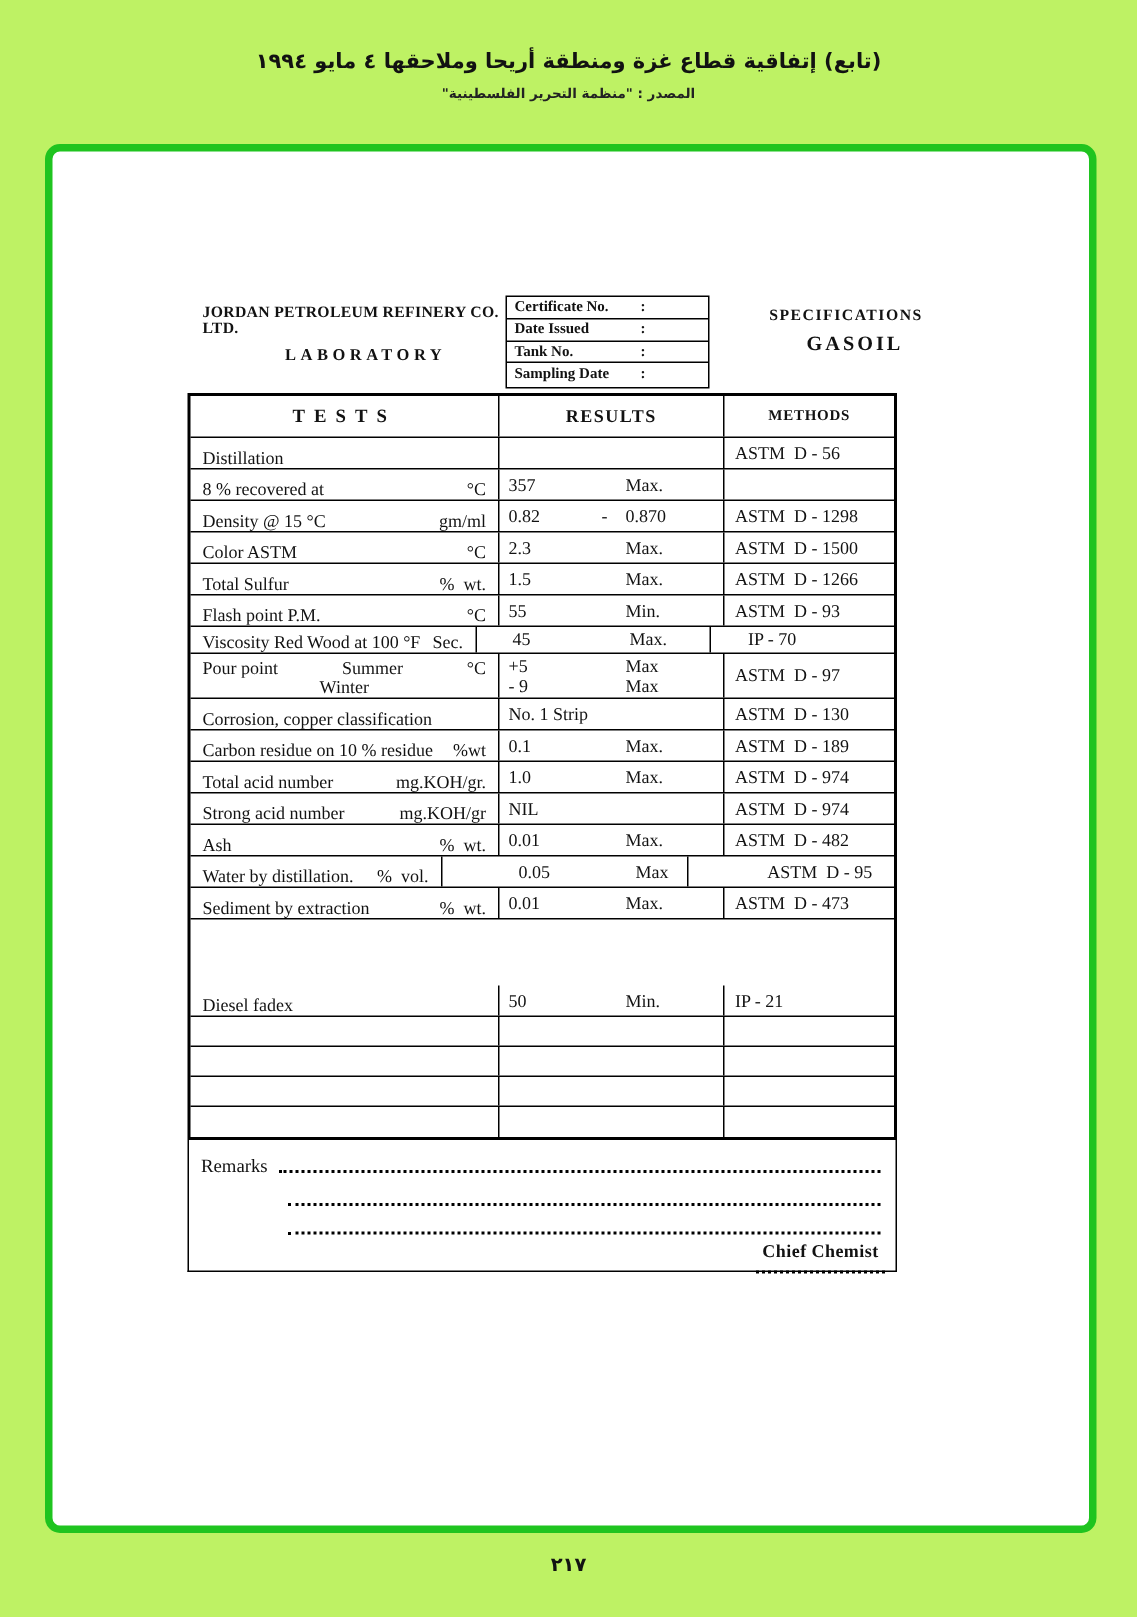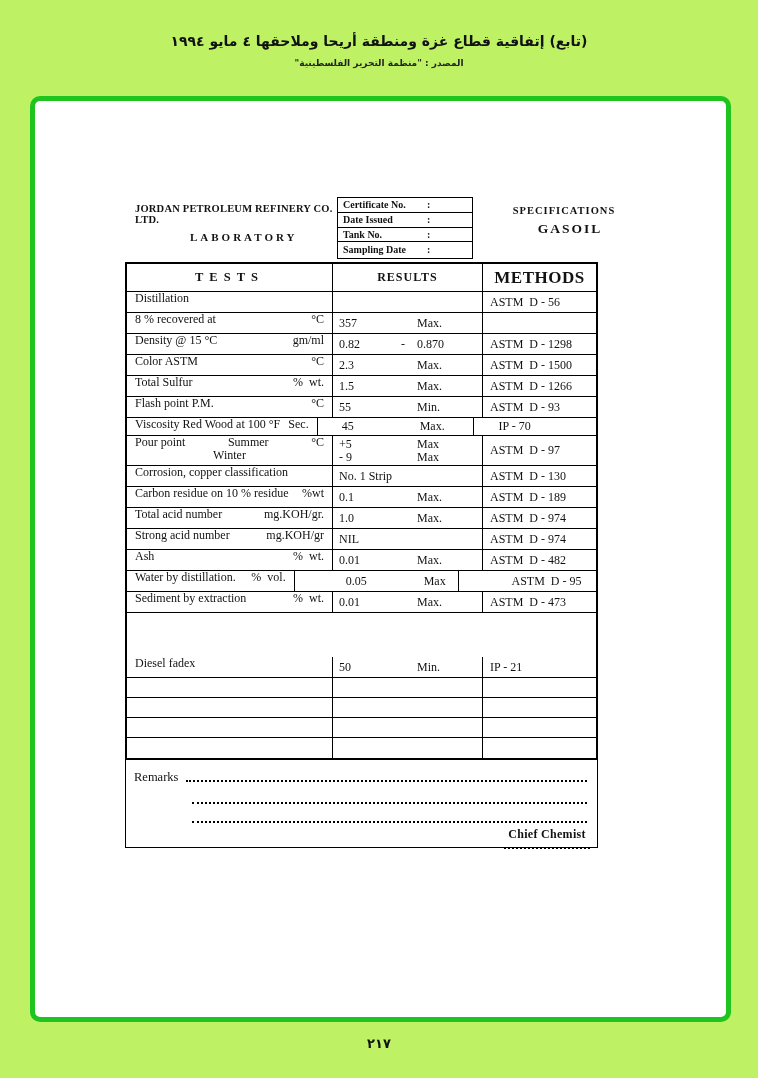--- a/index.html
+++ b/index.html
@@ -72,30 +72,30 @@
     font-size: 13.5px; font-weight: bold; letter-spacing: 2px;
   }
 
   
   .form-body { position: absolute; left: 90px; top: 161px; width: 473px; }
   .spec-table { border: 2px solid #000; background: #fff; }
   .thead { display: flex; height: 28px; border-bottom: 1.2px solid #000; }
   .thead .cell { display: flex; align-items: center; justify-content: center; font-weight: bold; }
   .th-tests   { font-size: 12.5px; letter-spacing: 6px; }
   .th-results { font-size: 12px;   letter-spacing: 1px; }
-  .th-methods { font-size: 17px;   letter-spacing: 0.5px; }
+  .th-methods { font-size: 10px;   letter-spacing: 0.5px; }
 
   .cell { height: 100%; overflow: hidden; }
   .c-tests   { width: 206px; border-right: 1.2px solid #000; }
   .c-results { width: 150px; border-right: 1.2px solid #000; }
   .c-methods { width: 113px; }
 
   .trow { display: flex; border-bottom: 1px solid #000; font-size: 12px; }
   .trow:last-child { border-bottom: none; }
-  .trow .c-tests   { display: flex; flex-direction: column; justify-content: flex-start; padding: 0 8px; }
+  .trow .c-tests   { display: flex; flex-direction: column; justify-content: flex-end; padding: 0 8px; }
   .trow .c-results { display: flex; flex-direction: column; justify-content: center; }
   .trow .c-methods { display: flex; align-items: center; padding-left: 7px; }
 
   .cline { display: flex; align-items: baseline; line-height: 13px; }
   .t-name { white-space: pre; }
   .t-mid  { flex: 1; text-align: center; white-space: pre; }
   .t-unit { white-space: pre; }
   .r-val  { width: 56px; padding-left: 6px; white-space: pre; overflow: visible; flex: none; }
   .r-mid  { width: 28px; text-align: center; flex: none; }
   .r-qual { white-space: pre; }

